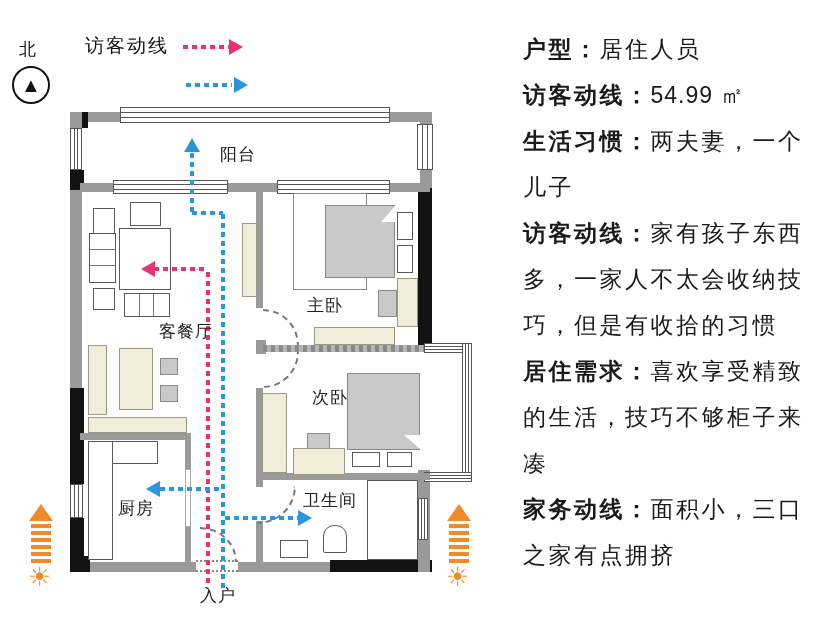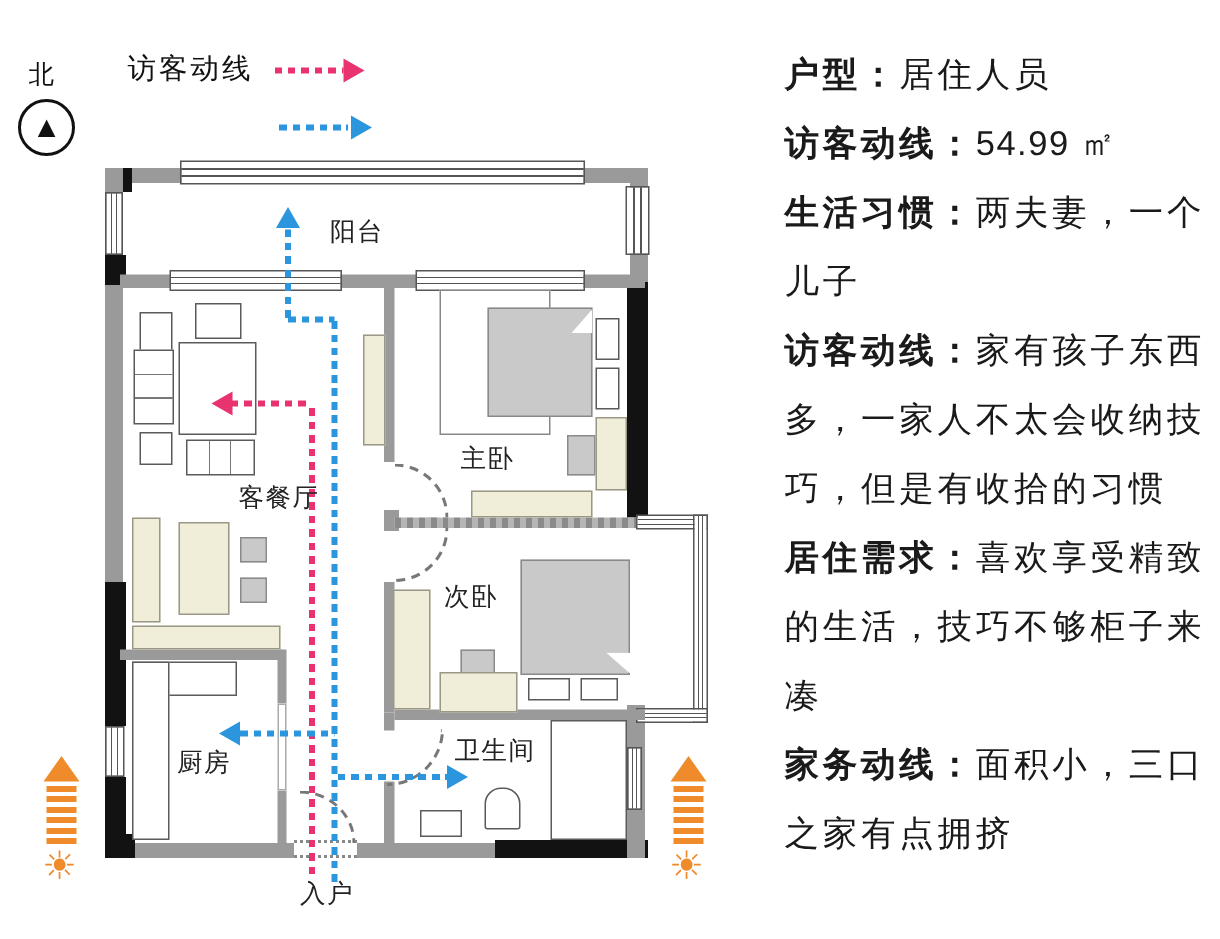--- a/index.html
+++ b/index.html
@@ -167,21 +167,21 @@
   <div class="sun-stripes" style="left:31px;top:524px;width:20px;height:40px;"></div>
   <div class="sun-glyph" style="left:28px;top:564px;">☀</div>
 
   <div class="tri tri-up orange" style="left:447px;top:504px;border-left-width:12px;border-right-width:12px;border-bottom-width:17px;"></div>
   <div class="sun-stripes" style="left:449px;top:524px;width:20px;height:40px;"></div>
   <div class="sun-glyph" style="left:446px;top:564px;">☀</div>
 
   <div class="room-label" style="left:220px;top:143px;">阳台</div>
   <div class="room-label" style="left:159px;top:320px;">客餐厅</div>
   <div class="room-label" style="left:307px;top:294px;">主卧</div>
-  <div class="room-label" style="left:296px;top:386px;text-align:center;">次卧</div>
+  <div class="room-label" style="left:312px;top:386px;text-align:center;">次卧</div>
   <div class="room-label" style="left:118px;top:497px;">厨房</div>
   <div class="room-label" style="left:303px;top:489px;">卫生间</div>
   <div class="room-label" style="left:200px;top:584px;">入户</div>
 
   <div class="info">
     <p><b>户型：</b><span>居住人员</span></p>
     <p><b>访客动线：</b><span style="letter-spacing:1px;">54.99 ㎡</span></p>
     <p><b>生活习惯：</b><span>两夫妻，一个儿子</span></p>
     <p><b>访客动线：</b><span>家有孩子东西多，一家人不太会收纳技巧，但是有收拾的习惯</span></p>
     <p><b>居住需求：</b><span>喜欢享受精致的生活，技巧不够柜子来凑</span></p>

